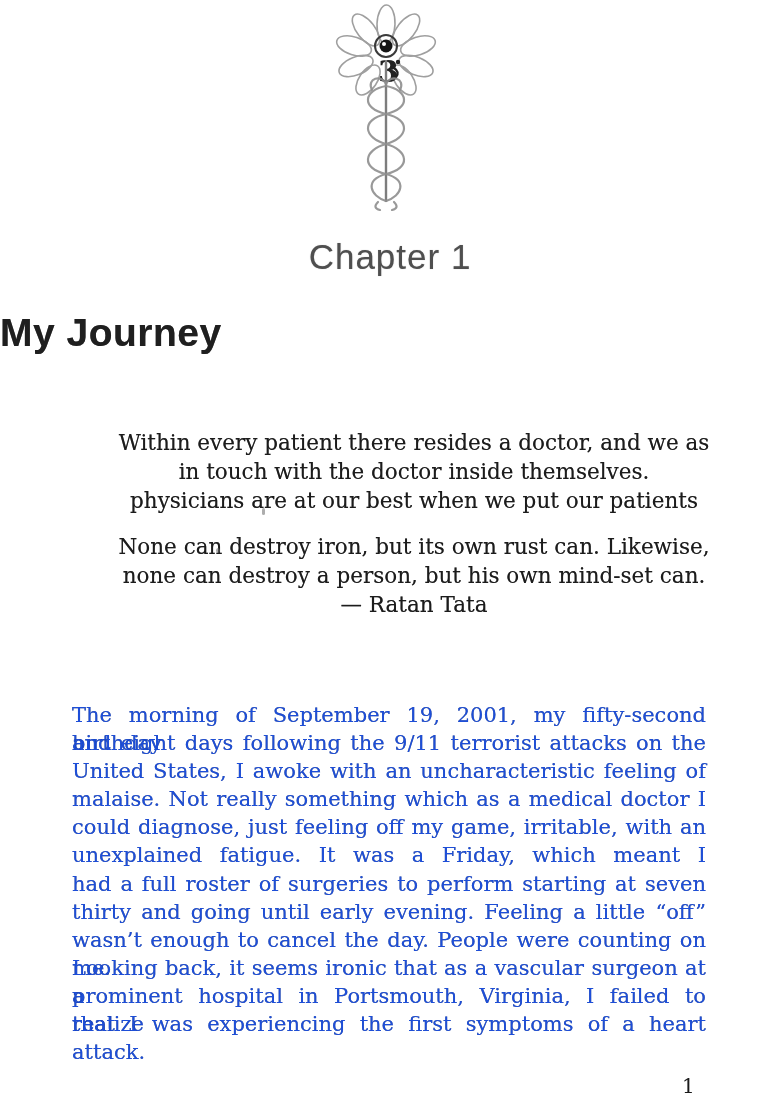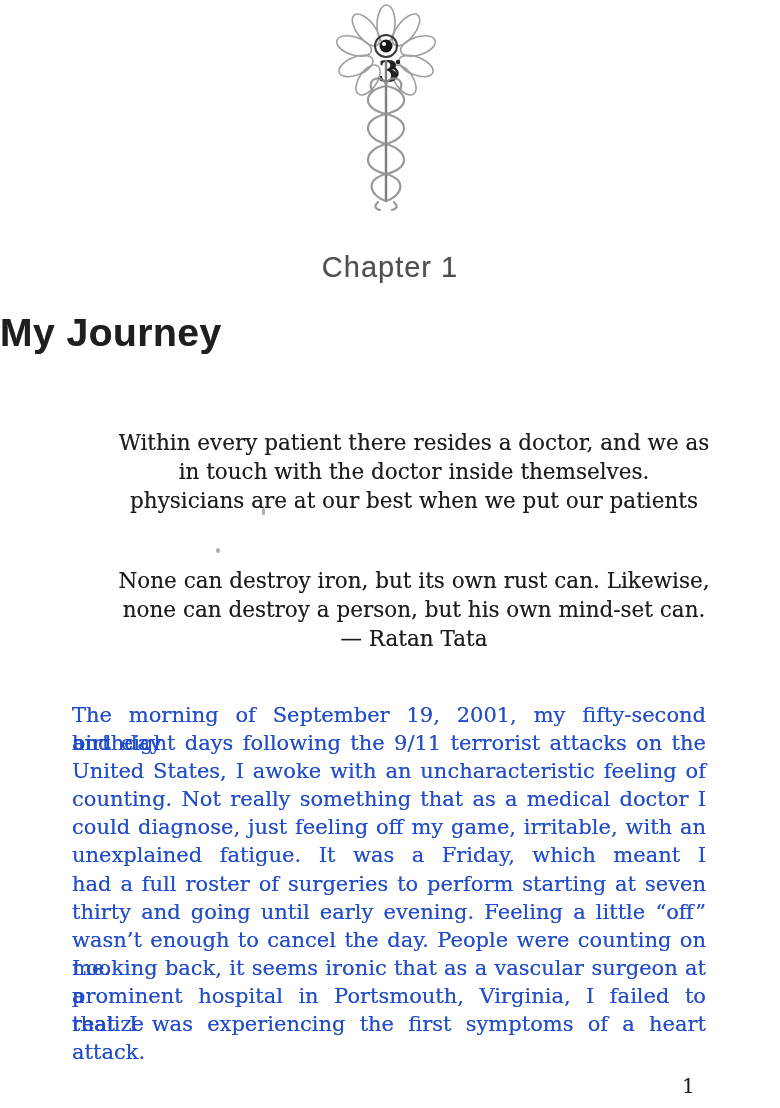--- a/index.html
+++ b/index.html
@@ -19,25 +19,25 @@
     position: absolute;
     left: 324px;
     top: 4px;
     width: 130px;
     height: 208px;
   }
   .ornament svg { width: 100%; height: 100%; }
 
   .chapter-label {
     position: absolute;
-    top: 251px;
+    top: 237px;
     left: 0; right: 0;
     text-align: center;
     font-family: "Liberation Sans", sans-serif;
-    font-size: 29px;
+    font-size: 35px;
     font-weight: 500;
     letter-spacing: 1px;
     color: #4f4f4f;
     text-shadow: 0 0 1px rgba(90,90,90,0.45);
   }
 
   .chapter-title {
     position: absolute;
     top: 311px;
     left: 0; right: 0;
@@ -55,21 +55,21 @@
     position: absolute;
     left: 0; right: 0;
     text-align: center;
     font-size: 21.5px;
     line-height: 29px;
     color: #1c1c1c;
     text-shadow: 0 0 0.5px rgba(25,25,25,0.55);
     padding-left: 48px;
   }
   .epigraph-1 { top: 428px; }
-  .epigraph-2 { top: 566px; }
+  .epigraph-2 { top: 532px; }
   .epigraph .eline, .epigraph .eattr { white-space: nowrap; }
 
   .body-paragraph {
     position: absolute;
     top: 701px;
     left: 72px;
     width: 634px;
     font-size: 21px;
     line-height: 28.1px;
     color: #1d4ed8;
@@ -155,21 +155,21 @@
   <div class="epigraph epigraph-2">
     <div class="eline">None can destroy iron, but its own rust can. Likewise,</div>
     <div class="eline">none can destroy a person, but his own mind-set can.</div>
     <div class="eattr">— Ratan Tata</div>
   </div>
 
   <div class="body-paragraph">
     <div class="body-line">The morning of September 19, 2001, my fifty-second birthday</div>
     <div class="body-line">and eight days following the 9/11 terrorist attacks on the</div>
     <div class="body-line">United States, I awoke with an uncharacteristic feeling of</div>
-    <div class="body-line">counting. Not really something that as a medical doctor I</div>
+    <div class="body-line">malaise. Not really something which as a medical doctor I</div>
     <div class="body-line">could diagnose, just feeling off my game, irritable, with an</div>
     <div class="body-line">unexplained fatigue. It was a Friday, which meant I</div>
     <div class="body-line">had a full roster of surgeries to perform starting at seven</div>
     <div class="body-line">thirty and going until early evening. Feeling a little “off”</div>
     <div class="body-line">wasn’t enough to cancel the day. People were counting on me.</div>
     <div class="body-line">Looking back, it seems ironic that as a vascular surgeon at a</div>
     <div class="body-line">prominent hospital in Portsmouth, Virginia, I failed to realize</div>
     <div class="body-line">that I was experiencing the first symptoms of a heart attack.</div>
   </div>
 

